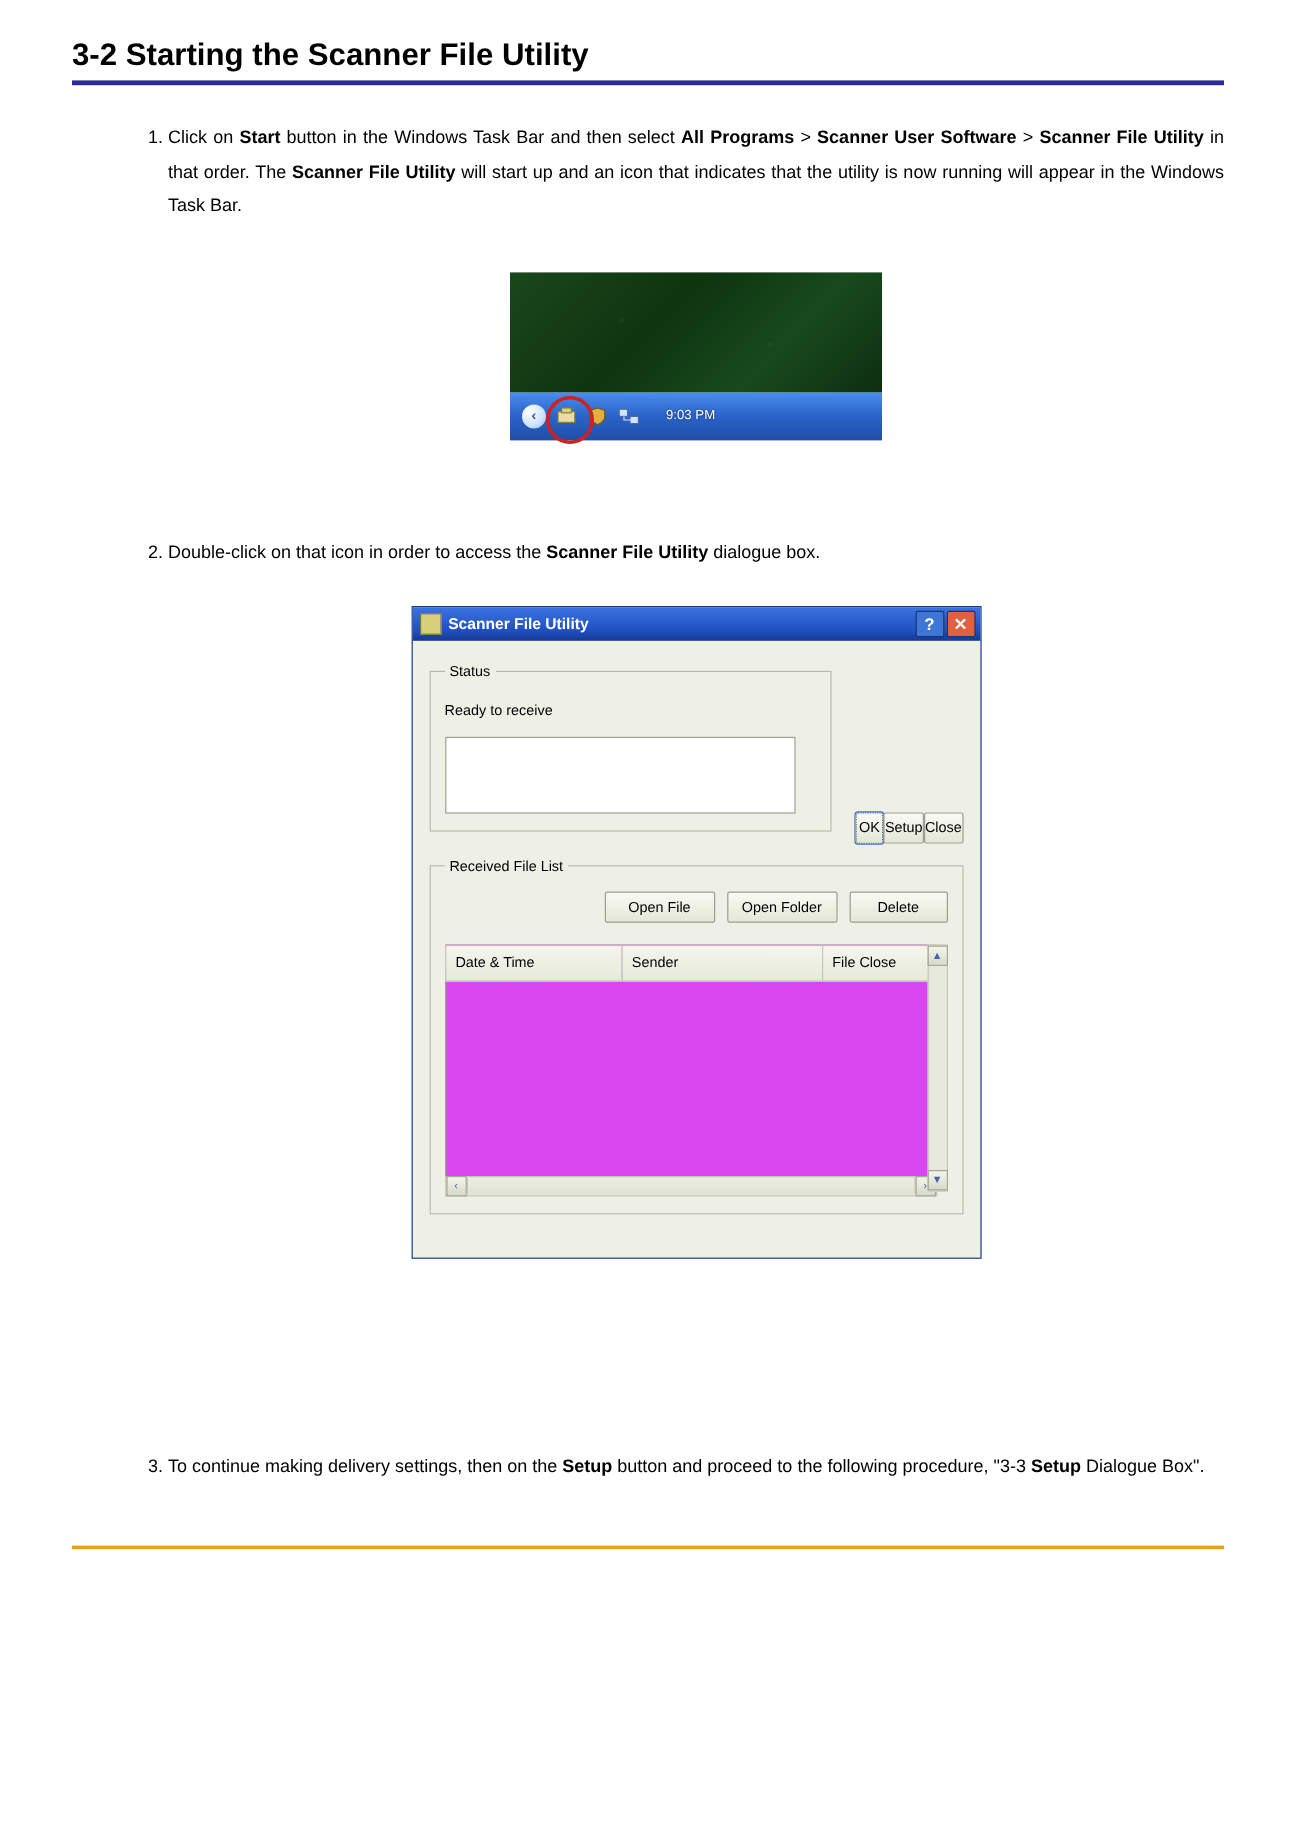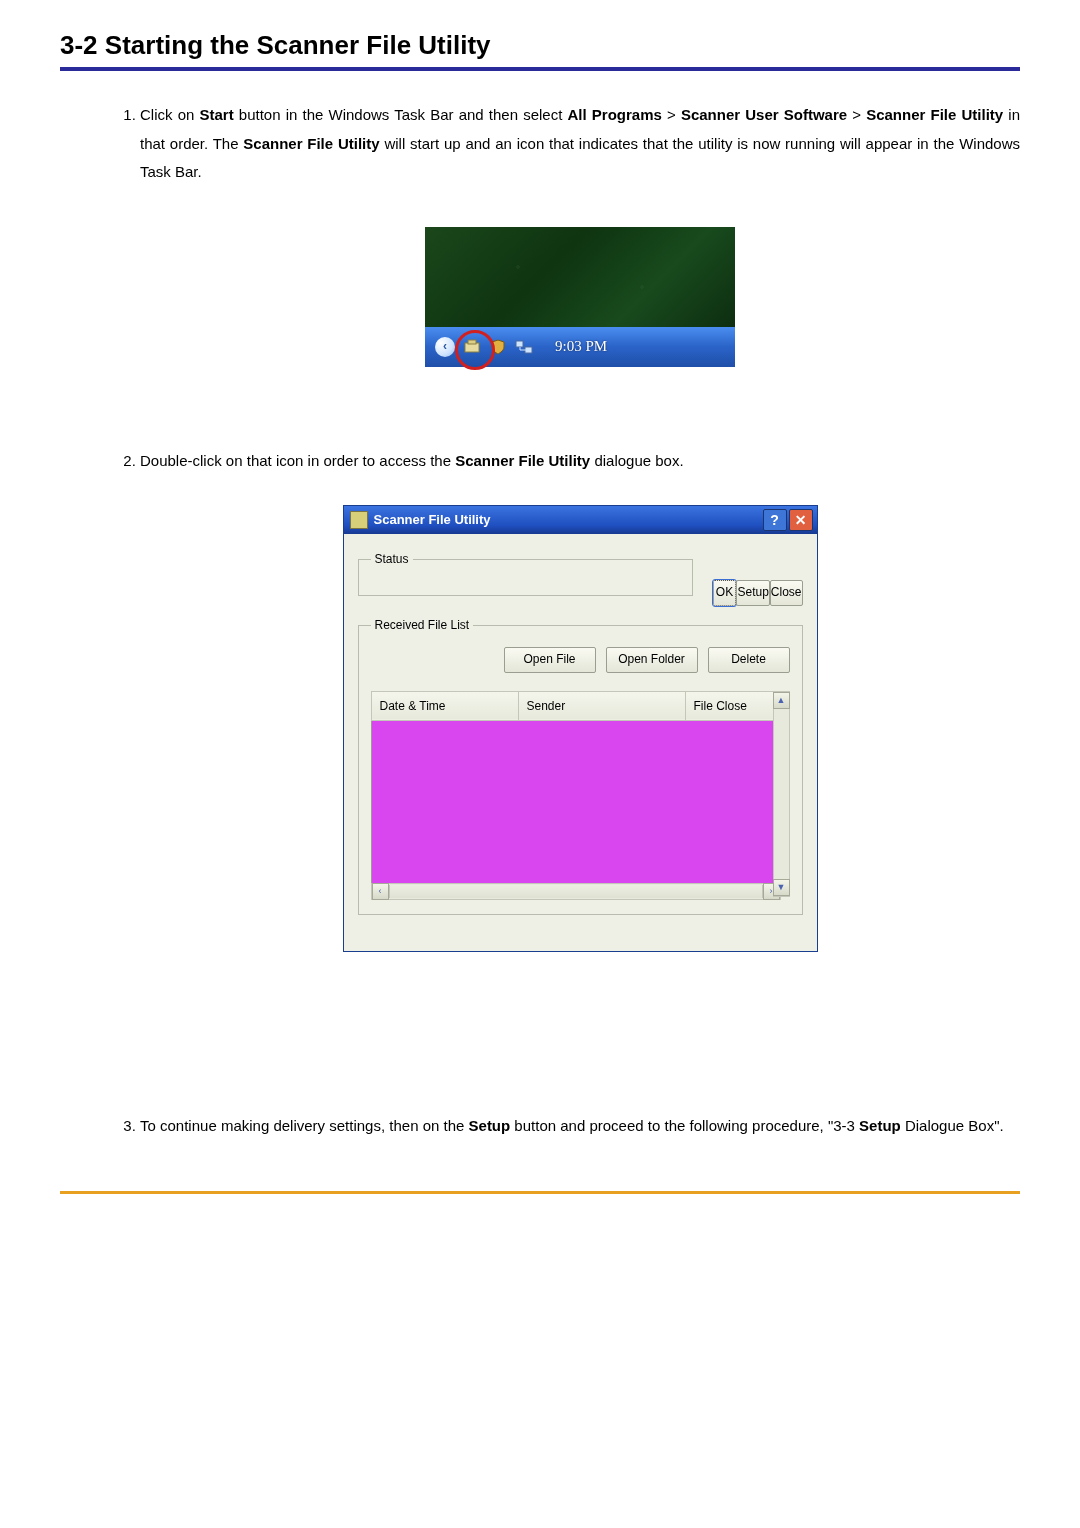--- a/index.html
+++ b/index.html
@@ -78,21 +78,21 @@
   }
   .highlight-circle::before{
     content:""; position:absolute; left:-6px; top:-6px; width:34px; height:34px;
     border:3px solid #d02020; border-radius:50%;
   }
   .ico-scanner { color:#e8dca0; }
   .ico-shield  { color:#e0b040; }
   .ico-net     { color:#cfe4ff; }
   .taskbar-clock {
     margin-left: 18px;
-    color:#fff; font-family: Liberation Serif, serif; font-size:15px;
+    color:#fff; font-family: Liberation Sans, sans-serif; font-size:11px;
     text-shadow: 0 0 2px rgba(0,0,0,.6);
   }
 
   
   .dialog-fig { width: 475px; margin: 30px auto 60px auto; }
   .win {
     border: 1px solid #1a3e8f;
     background: #eef0e6;
     font-family: Tahoma, Arial, sans-serif;
     font-size: 12px;
@@ -242,20 +242,24 @@
             <span class="app-ico"></span>
             <span class="title-text">Scanner File Utility</span>
             <span class="tbtn help">?</span>
             <span class="tbtn close-b">✕</span>
           </div>
           <div class="dialog-body">
             <div style="display:flex; gap:20px;">
               <fieldset class="groupbox" style="flex:1;">
                 <legend>Status</legend>
                 <div class="status-row">
+                  <div class="status-left">
+                    <div class="status-text">Ready to receive</div>
+                    <div class="status-box"></div>
+                  </div>
                 </div>
               </fieldset>
               <div class="right-col">
                 <div class="winbtn default-btn">OK</div>
                 <div class="winbtn">Setup</div>
                 <div class="winbtn">Close</div>
               </div>
             </div>
 
             <fieldset class="groupbox">

